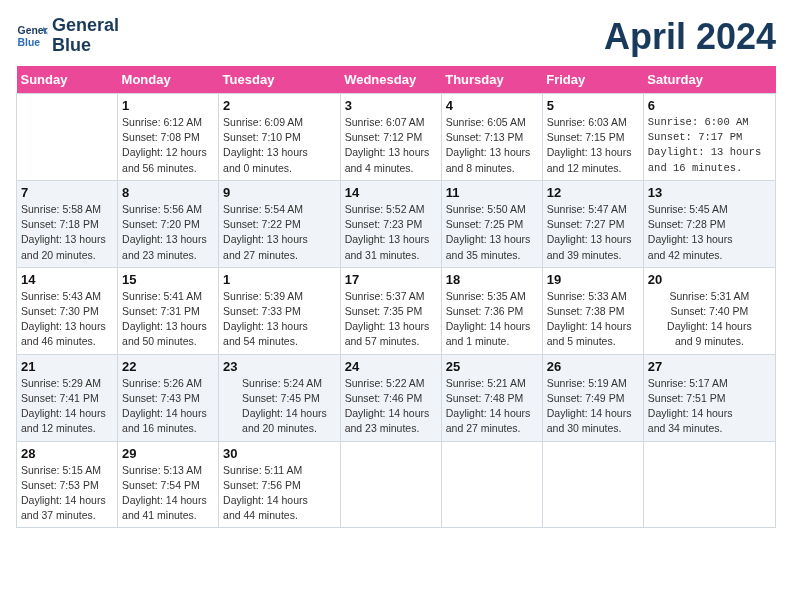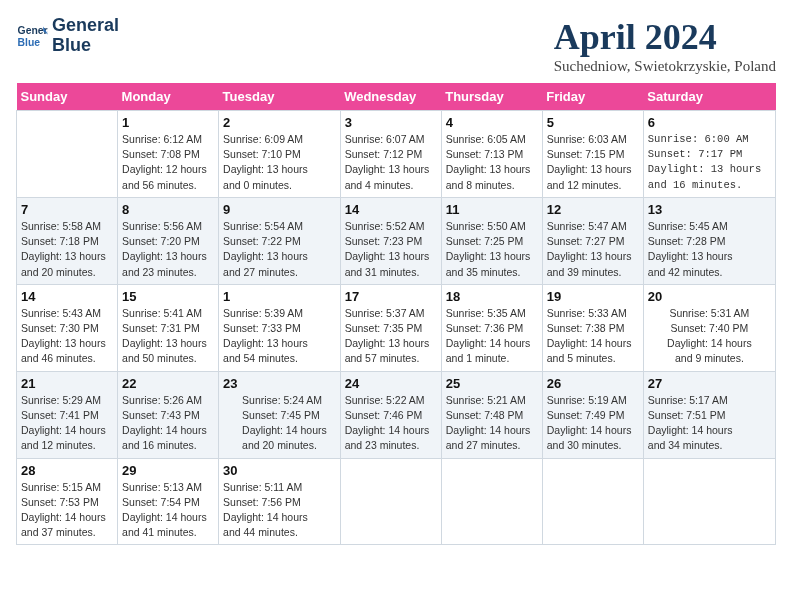--- a/index.html
+++ b/index.html
@@ -28,22 +28,21 @@
       line-height: 1.1;
     }
     .logo-text span {
       display: block;
     }
     .logo-icon {
       width: 32px;
       height: 32px;
     }
     .title-block {
-      text-align: left;
-      font-family: Liberation Serif, serif;
+      text-align: center;
     }
     .main-title {
       font-size: 36px;
       font-weight: bold;
       color: #1a3a5c;
     }
     .subtitle {
       font-size: 15px;
       color: #444;
     }
@@ -99,21 +98,20 @@
       <text x="2" y="32" font-size="13" font-weight="bold" fill="#2d6db5" font-family="Arial">Blue</text>
       <polygon points="34,8 40,18 34,14" fill="#2d6db5"></polygon>
     </svg>
     <div class="logo-text">
       <span>General</span>
       <span>Blue</span>
     </div>
   </div>
   <div class="title-block">
     <div class="main-title">April 2024</div>
-    <div class="subtitle">Suchedniow, Swietokrzyskie, Poland</div>
   </div>
 </div>
 
 <table>
   <thead>
     <tr>
     <th>Sunday</th>
         <th>Monday</th>
         <th>Tuesday</th>
         <th>Wednesday</th>

